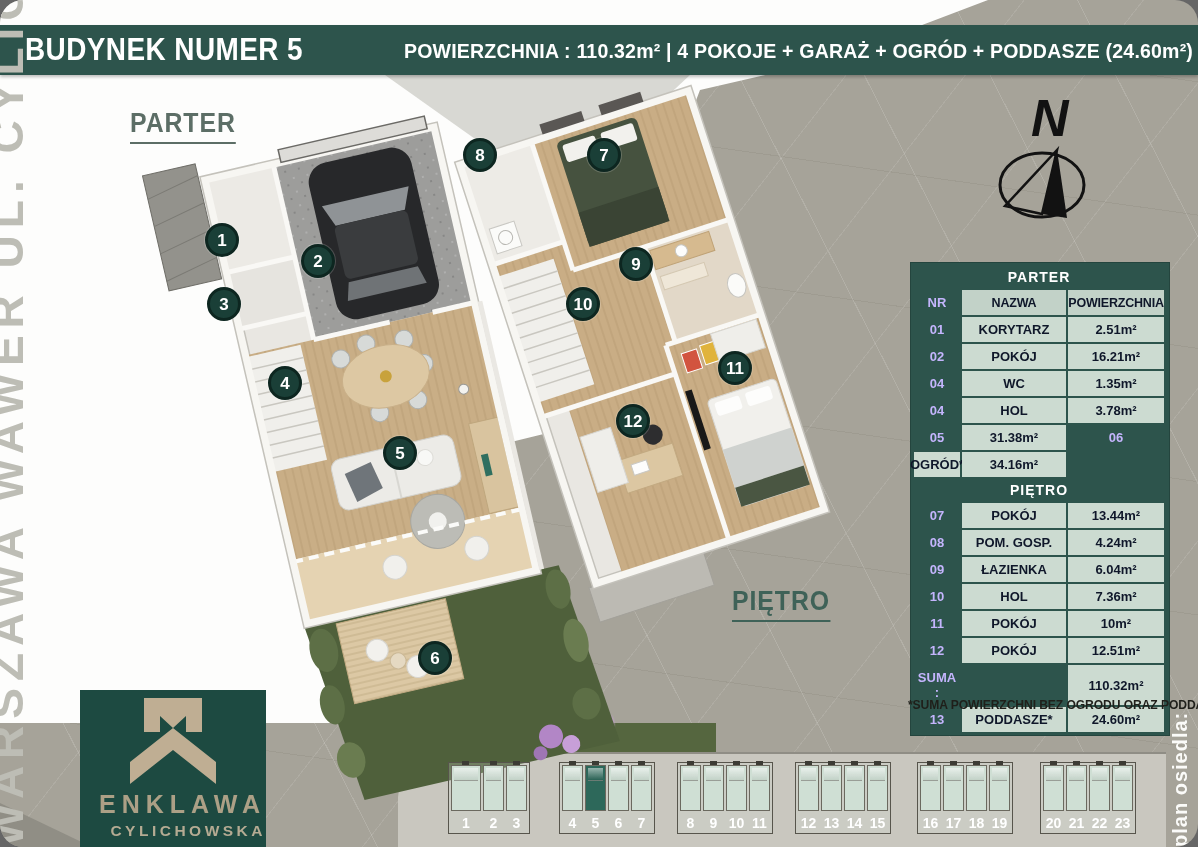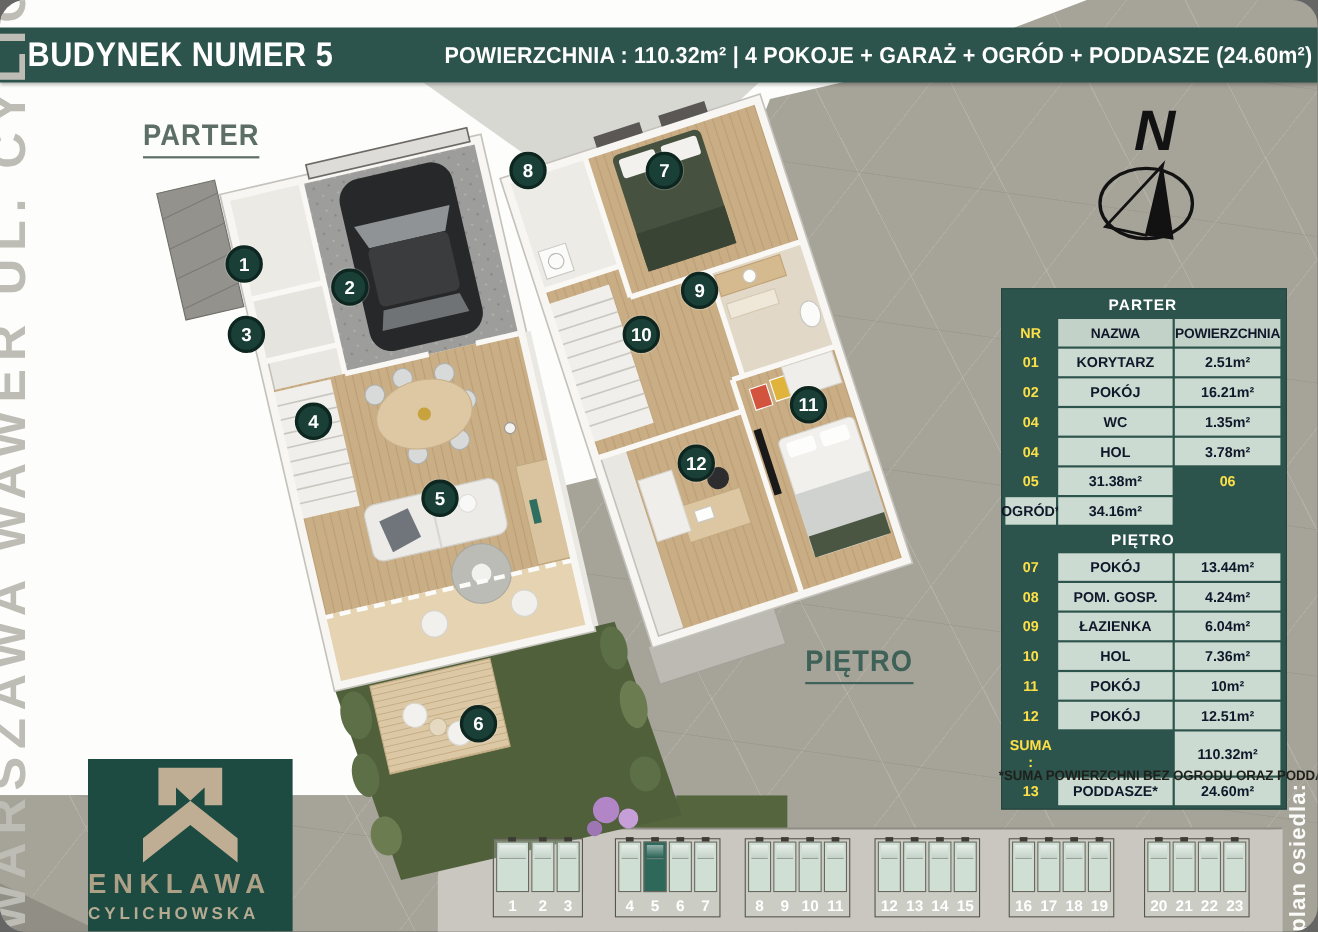--- a/index.html
+++ b/index.html
@@ -46,30 +46,30 @@
     color:#fff;font-size:17px;font-weight:800;text-align:center;line-height:29px;box-sizing:border-box;}
 
   
   .floor-table{position:absolute;left:910px;top:262px;width:252px;background:#2d544c;
     border:1px solid #24453e;padding:3px;display:grid;grid-template-columns:46px 104px 96px;gap:2px;}
   .ft-cell{background:#ccdbd1;color:#0f172a;font-size:13px;font-weight:700;
     display:flex;align-items:center;justify-content:center;padding:5px 2px;text-align:center;}
   .ft-colhead{background:#c2d2c8;font-weight:800;font-size:12.5px;letter-spacing:-.2px;}
   .ft-section{grid-column:1/4;background:transparent;color:#fff;font-size:14px;font-weight:800;
     letter-spacing:1px;justify-content:center;padding:3px 0;}
-  .ft-dark{background:transparent;color:#fde047;}
+  .ft-dark{background:transparent;color:#c4b5fd;}
   .ft-strong{font-weight:800;}
   .footnote{position:absolute;left:908px;top:698px;width:256px;font-size:12.5px;font-weight:800;
     color:#1f1f1a;letter-spacing:-.1px;transform:scaleX(.97);transform-origin:left center;white-space:nowrap;}
 
   
   .compass{position:absolute;left:995px;top:88px;width:100px;height:140px;}
 
   
-  .logo{position:absolute;left:80px;top:690px;width:186px;height:157px;background:#1d4a41;text-align:left;}
+  .logo{position:absolute;left:80px;top:690px;width:186px;height:157px;background:#1d4a41;text-align:right;}
   .logo-l1{margin-top:100px;font-size:25px;font-weight:600;letter-spacing:6px;color:#aca086;}
   .logo-l2{margin-top:3px;font-size:15.5px;font-weight:600;letter-spacing:3.5px;color:#b5ab93;}
 
   
   .grass-strip{position:absolute;inset:0;background:#55663f;
     clip-path:polygon(393px 723px,716px 723px,716px 753px,428px 758px);}
   .flower{position:absolute;border-radius:50%;}
   .road{position:absolute;left:398px;top:752px;width:768px;height:95px;background:#c9c7bf;
     border-top:2px solid #8f8d85;border-top-left-radius:70px 45px;}
   .blocks-row{position:absolute;left:448px;top:762px;height:72px;display:flex;}

